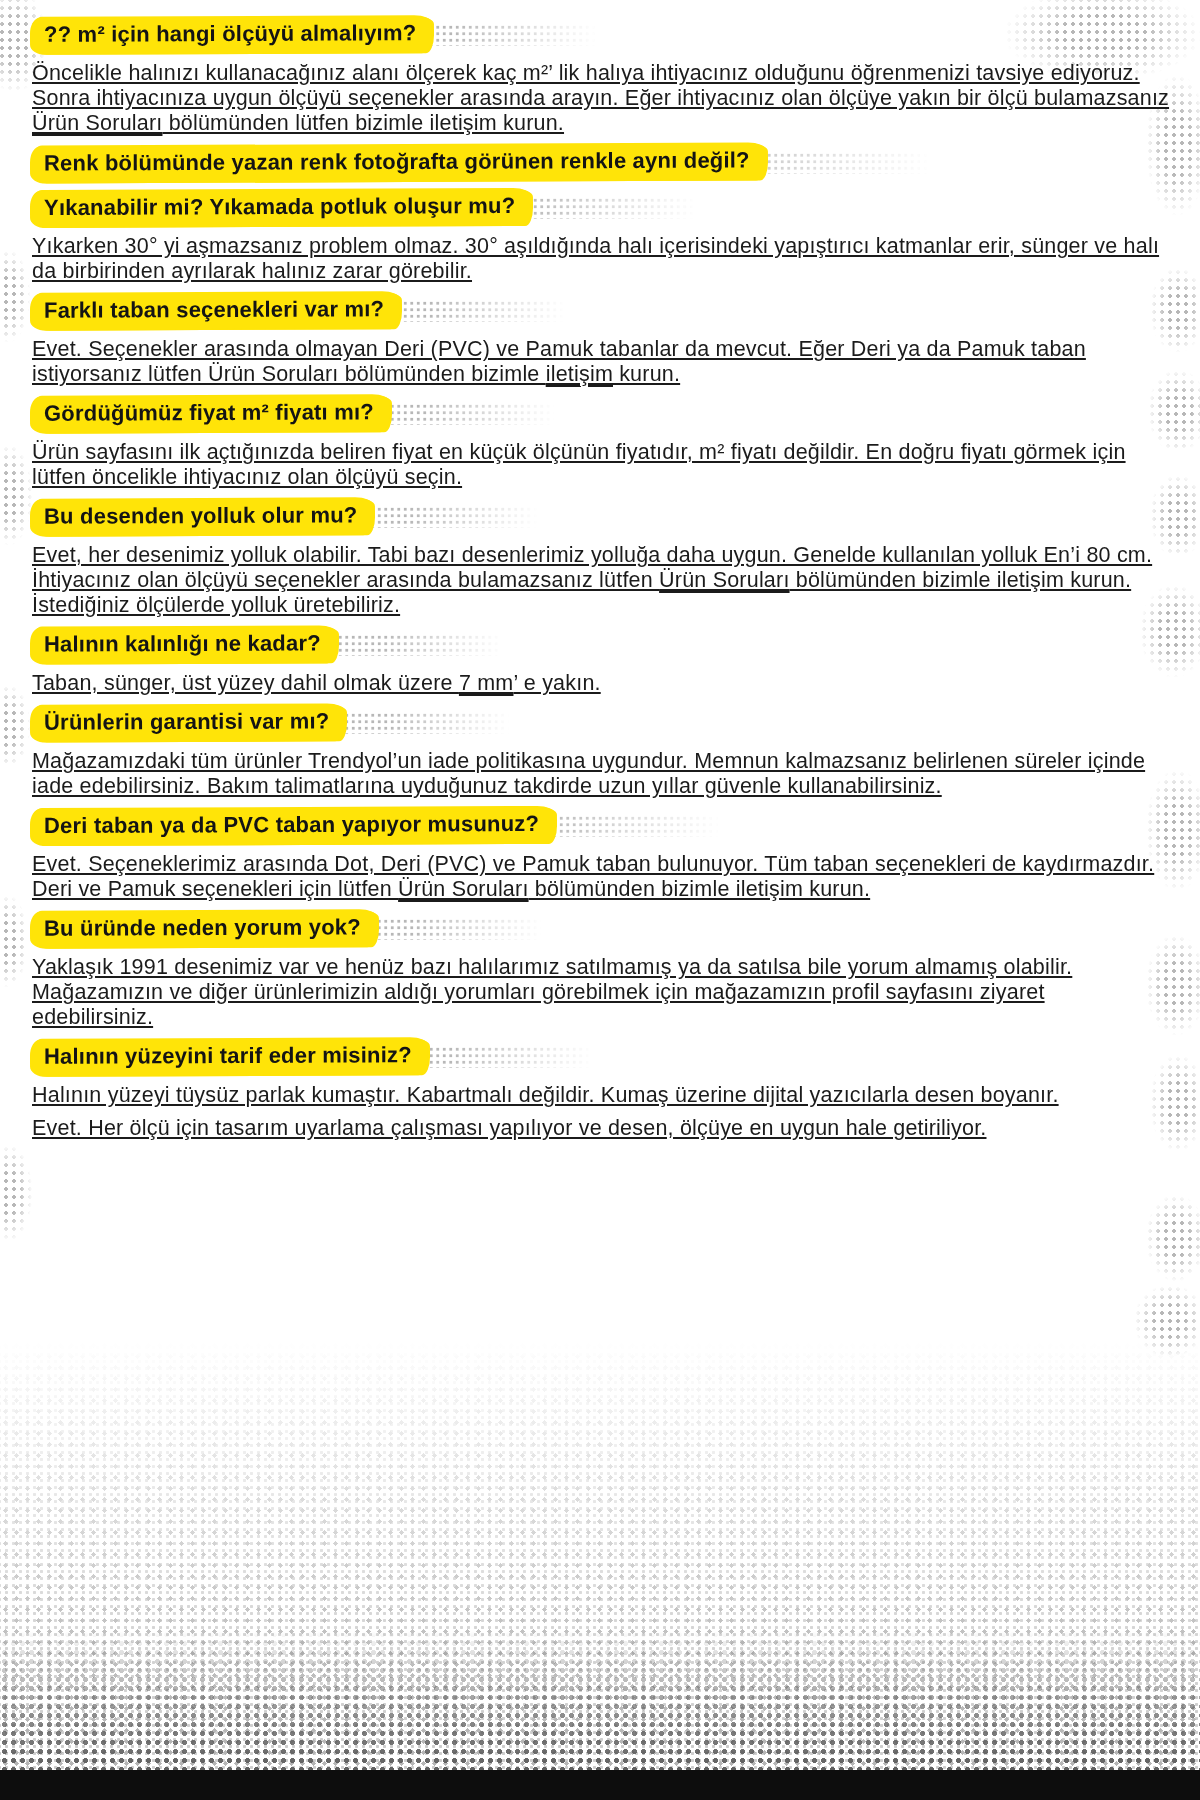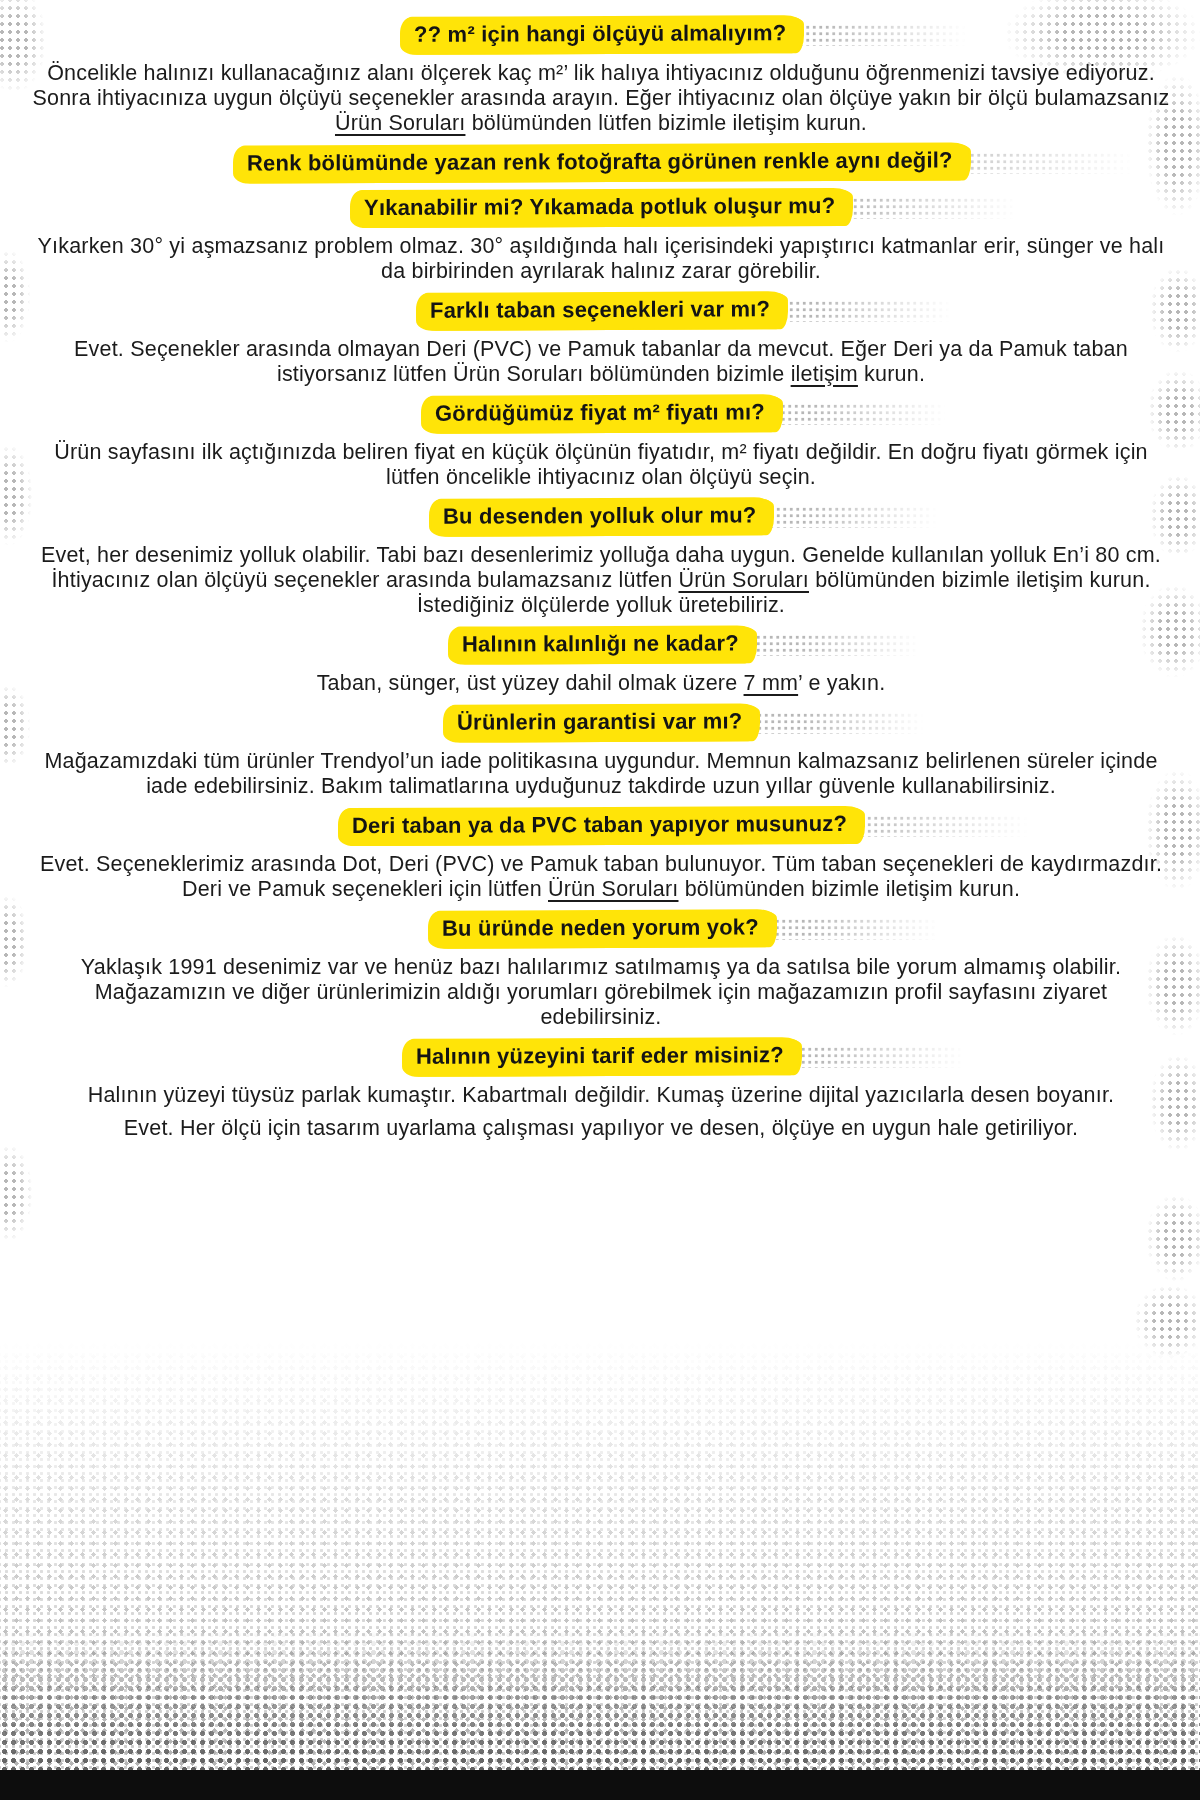--- a/index.html
+++ b/index.html
@@ -12,21 +12,20 @@
     background: var(--bg, #ffffff);
     font-family: "Liberation Sans", "DejaVu Sans", sans-serif;
     color: var(--text, #1b1b1b);
   }
 
   
   .content {
     position: relative;
     z-index: 2;
     padding: 14px 28px 0 32px;
-    text-align: center;
   }
   .faq-item { margin: 0 0 6px 0; }
 
   .q-wrap {
     position: relative;
     display: inline-block;
     margin: 2px 0 0 0;
   }
   .hl {
     position: relative;
@@ -57,20 +56,21 @@
     mask-image: linear-gradient(to right, transparent 0%, #000 18%, #000 72%, transparent 100%);
   }
 
   .a {
     margin: 8px 0 0 0;
     font-size: 21.5px;
     line-height: 25px;
     letter-spacing: 0.2px;
     color: var(--text, #1b1b1b);
     max-width: 1138px;
+    text-decoration: underline;
   }
   .a .u {
     text-decoration: underline;
     text-decoration-thickness: 2px;
     text-underline-offset: 4px;
   }
 
   
   .dots {
     position: absolute;

